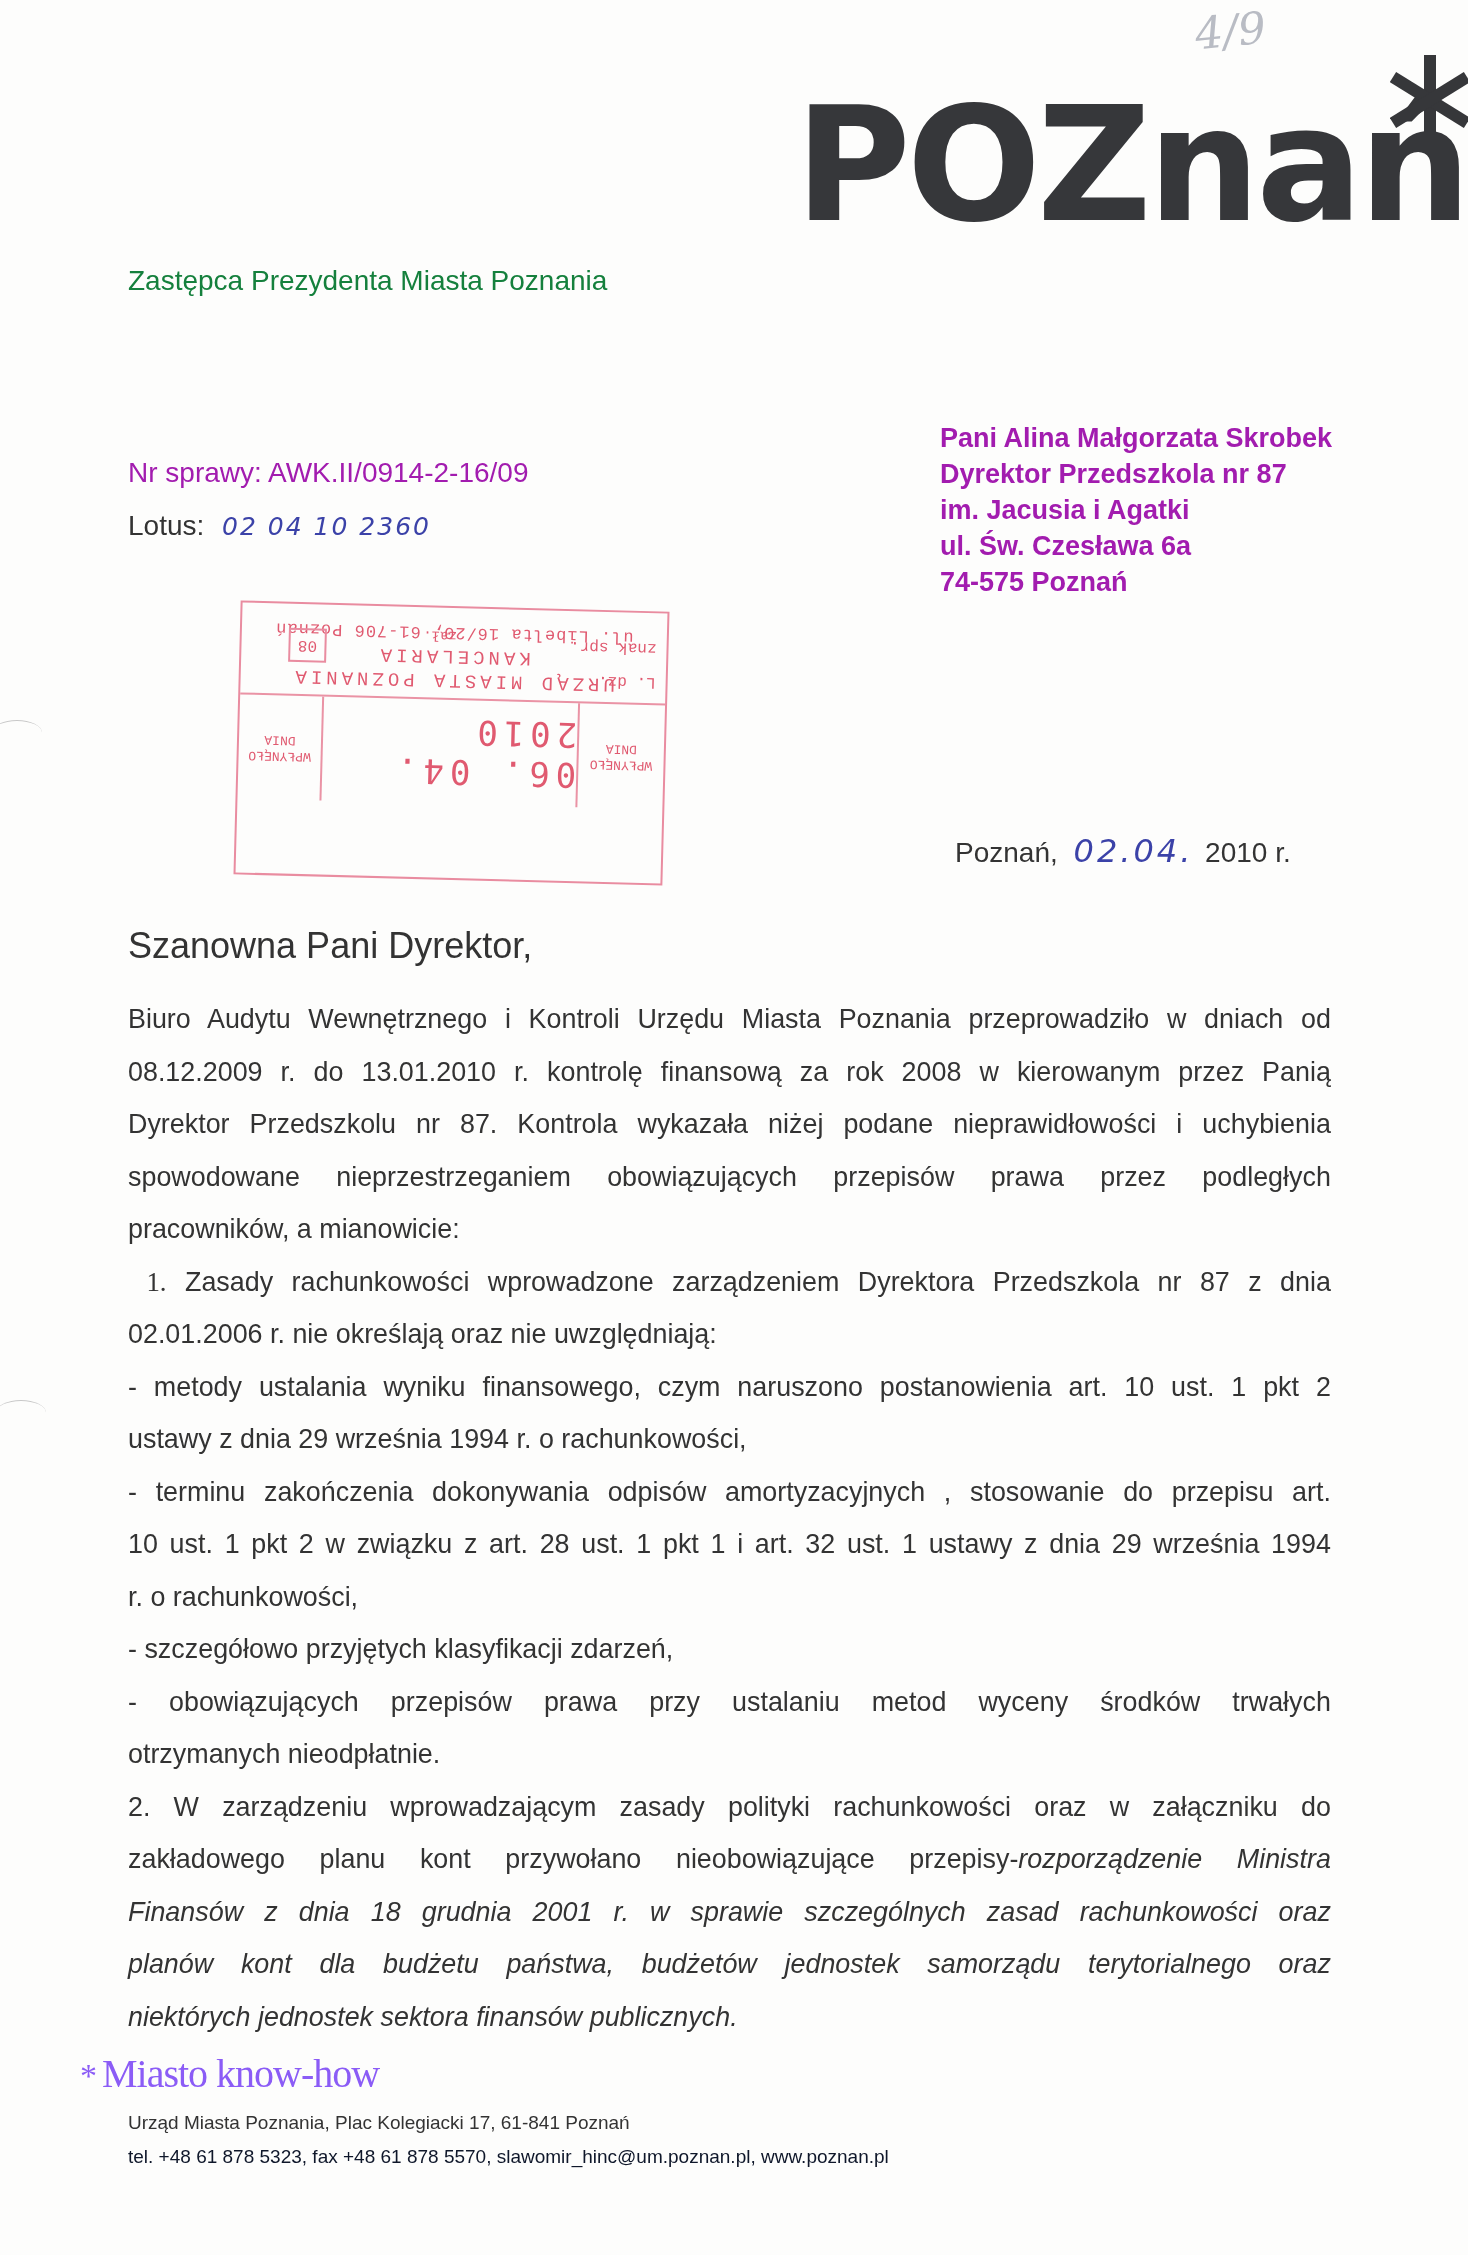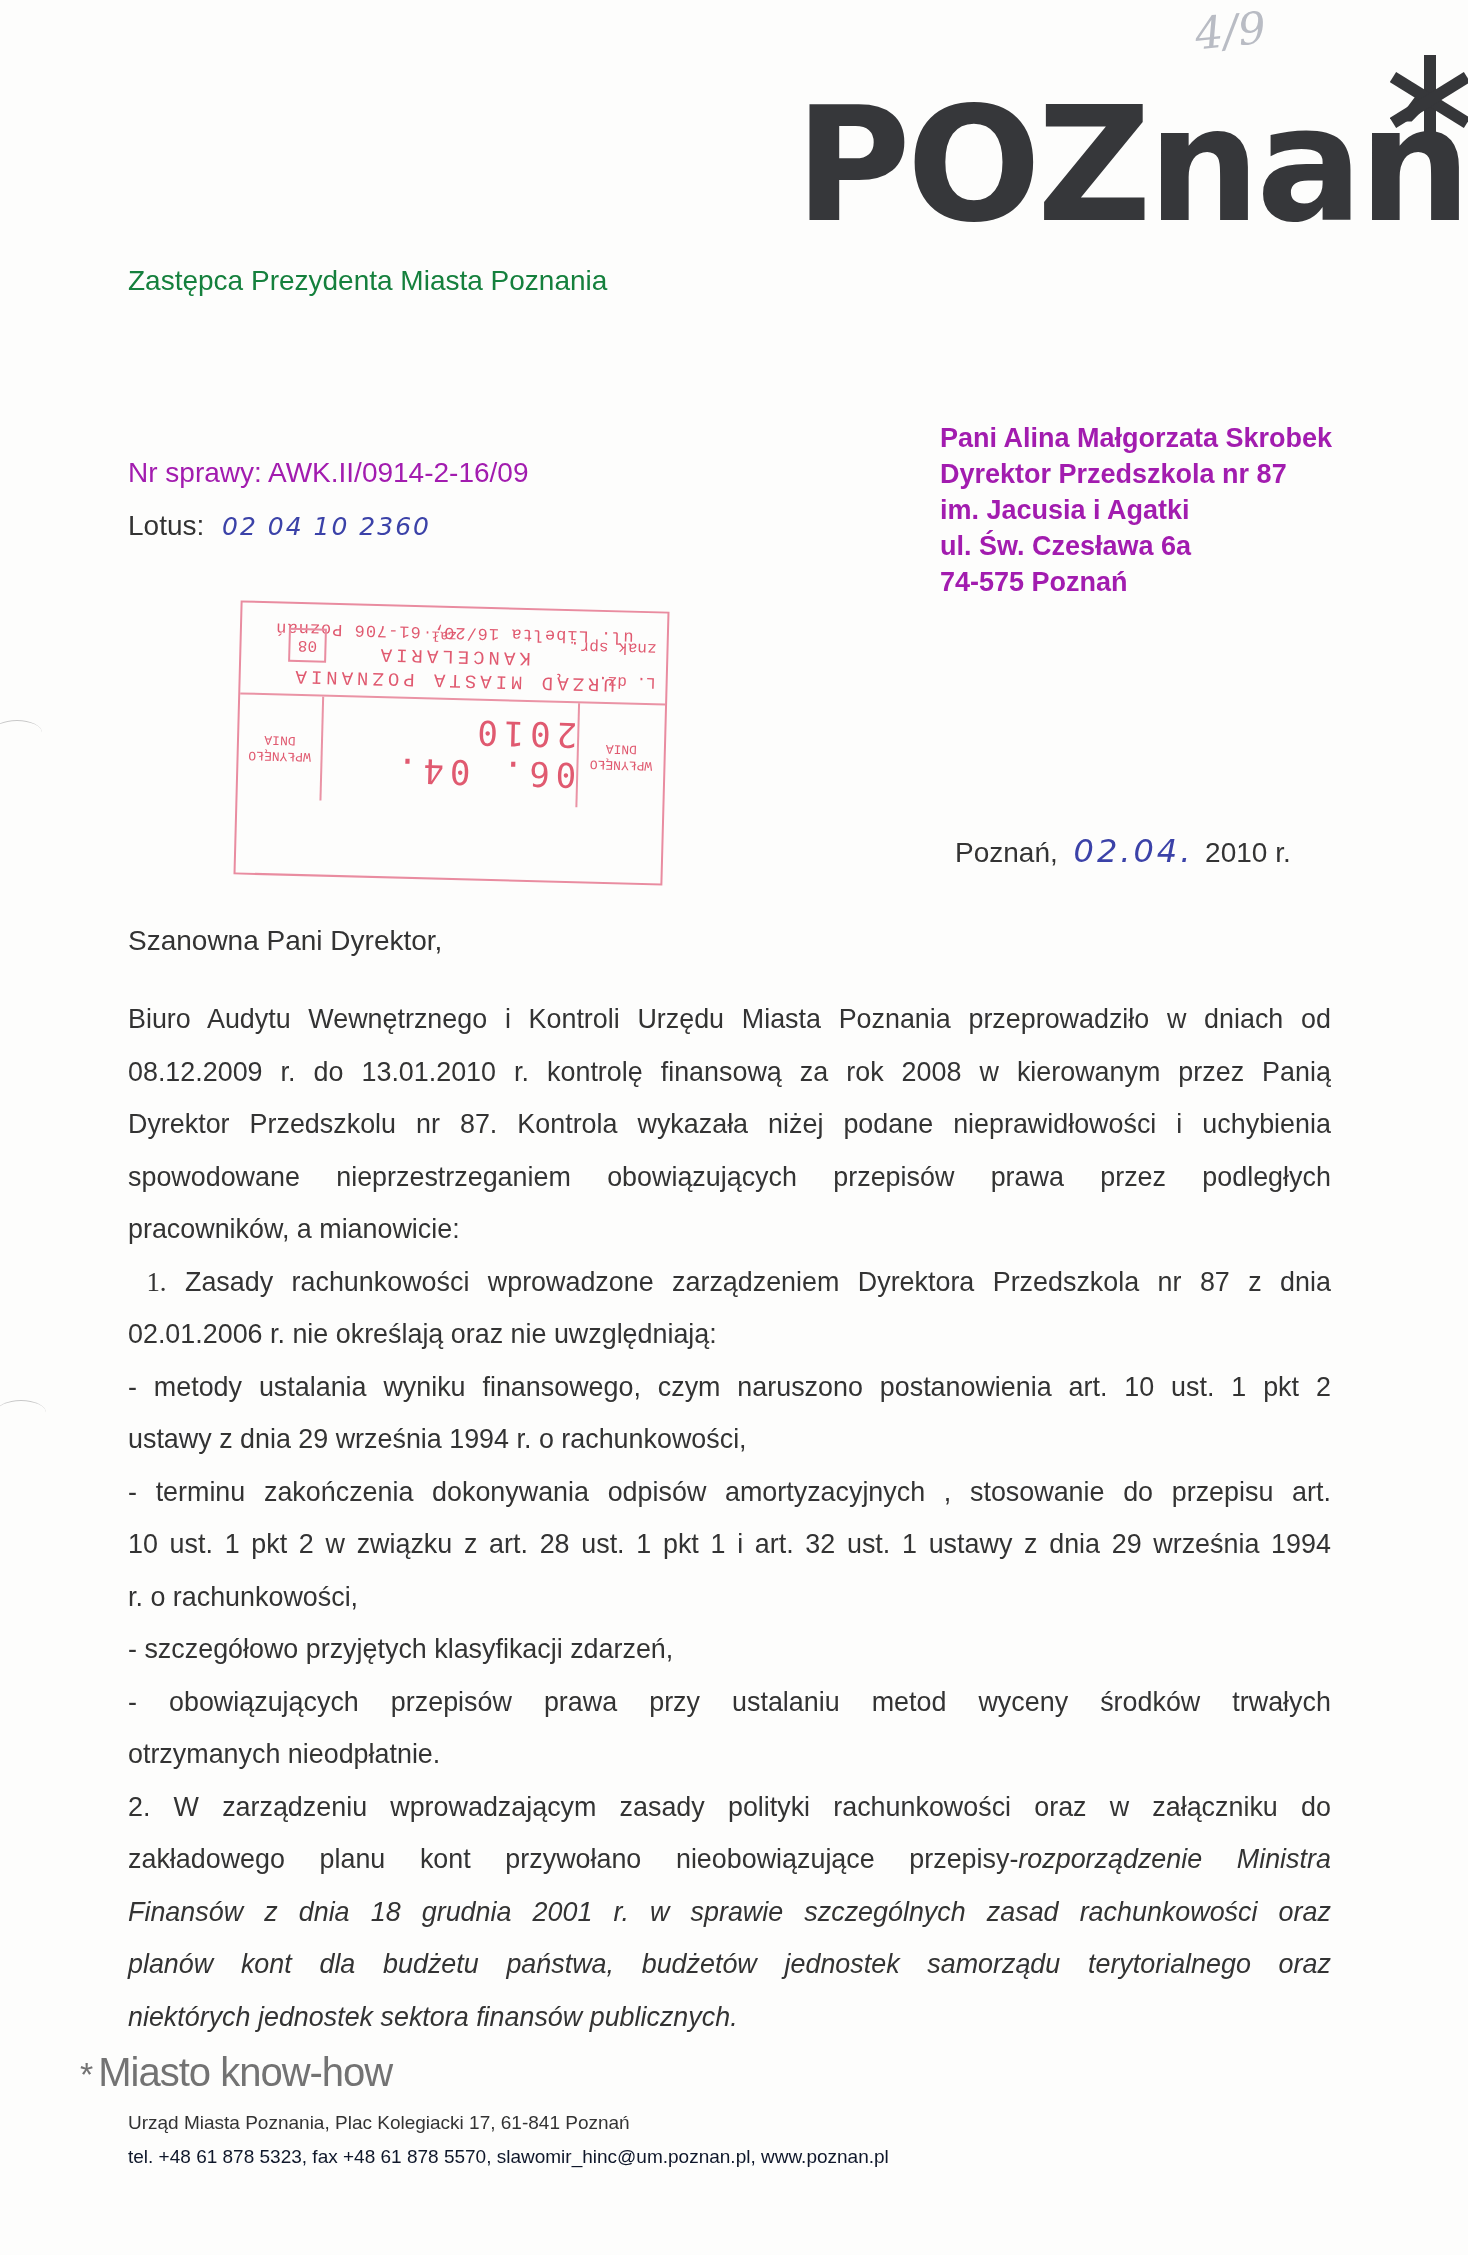--- a/index.html
+++ b/index.html
@@ -42,33 +42,33 @@
   #stamp .cell-r { position: absolute; right: 0; top: 0; bottom: 0; width: 82px; border-left: 2px solid #ea93a5; font-size: 13px; text-align: center; display: flex; align-items: center; justify-content: center; line-height: 16px; }
   #stamp .cell-m { position: absolute; left: 87px; right: 84px; top: 0; bottom: 0; display: flex; align-items: center; justify-content: center; font-size: 34px; letter-spacing: 6px; font-family: "DejaVu Sans Mono", monospace; }
   #stamp .box08 { position: absolute; left: 340px; top: 26px; width: 34px; height: 30px; border: 2px solid #e98ca0; font-size: 16px; text-align: center; line-height: 30px; }
   #stamp .lp { position: absolute; left: 10px; top: 6px; font-size: 16px; }
   #stamp .znak { position: absolute; left: 10px; top: 40px; font-size: 16px; }
   #stamp .zal { position: absolute; left: 210px; top: 48px; font-size: 14px; }
 
   #place-date { left: 955px; top: 832px; font-size: 28px; color: #333; }
   #place-date .hand { font-size: 32px; margin: 0 4px 0 8px; letter-spacing: 3px; }
 
-  #greeting { left: 128px; top: 925px; font-size: 28px; color: #333; }
+  #greeting { left: 128px; top: 925px; font-size: 36px; color: #333; }
 
   #body {
     left: 128px; top: 993px; width: 1253px;
     font-family: "Liberation Sans", sans-serif; font-size: 28px; line-height: 52.5px; color: #333;
     transform: scaleX(0.96); transform-origin: left top;
   }
   #body p { margin: 0; }
   .just { text-align: justify; text-align-last: justify; }
   .it { font-style: italic; }
   .item-no { font-family: "Liberation Serif", serif; }
 
-  #footer-tag { left: 80px; top: 2050px; font-family: Liberation Sans, sans-serif; font-weight: 300; font-size: 40px; color: #737373; letter-spacing: -1px; }
+  #footer-tag { left: 80px; top: 2050px; font-family: Liberation Serif, serif; font-weight: 300; font-size: 40px; color: #8b5cf6; letter-spacing: -1px; }
   #footer-tag .star { font-size: 34px; margin-right: 6px; }
   #footer-addr { left: 128px; top: 2112px; font-size: 19px; color: #333; }
   #footer-contact { left: 128px; top: 2146px; font-size: 19px; color: #0f172a; }
 
   .punch { position: absolute; width: 50px; height: 24px; border-top: 1.5px solid #c8c8c8; border-radius: 50% 50% 0 0; }
 </style>
 </head>
 <body>
 
 <div class="punch" style="left:-8px; top:720px;"></div>

